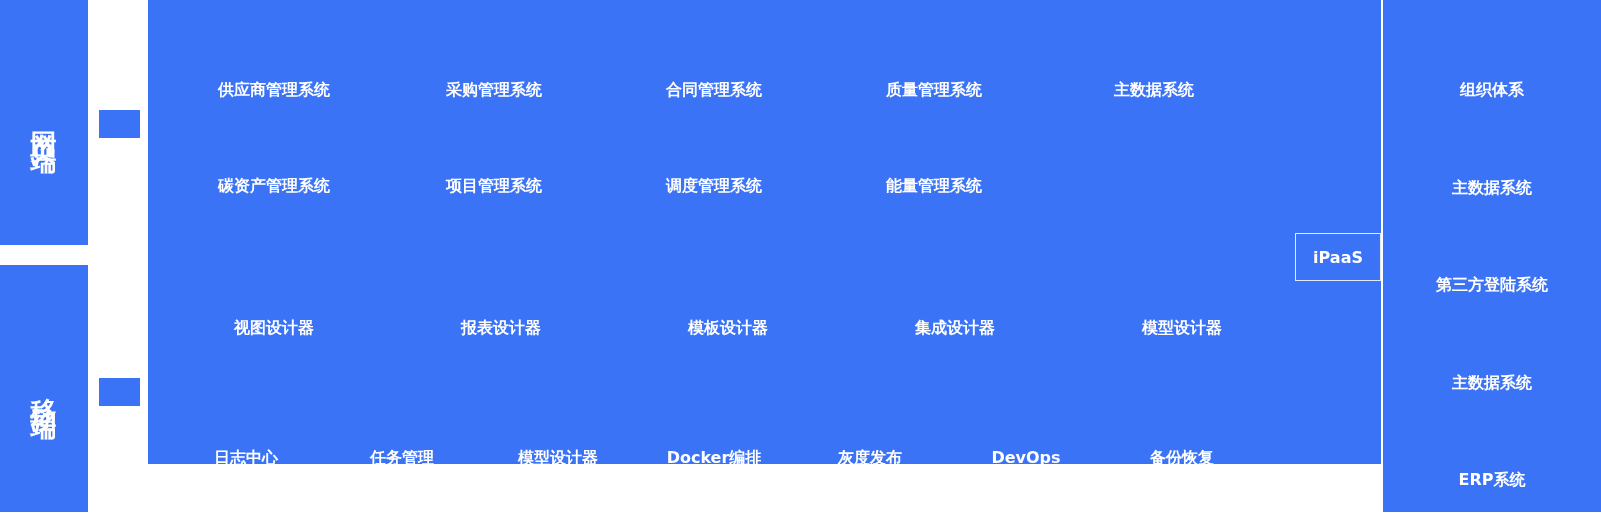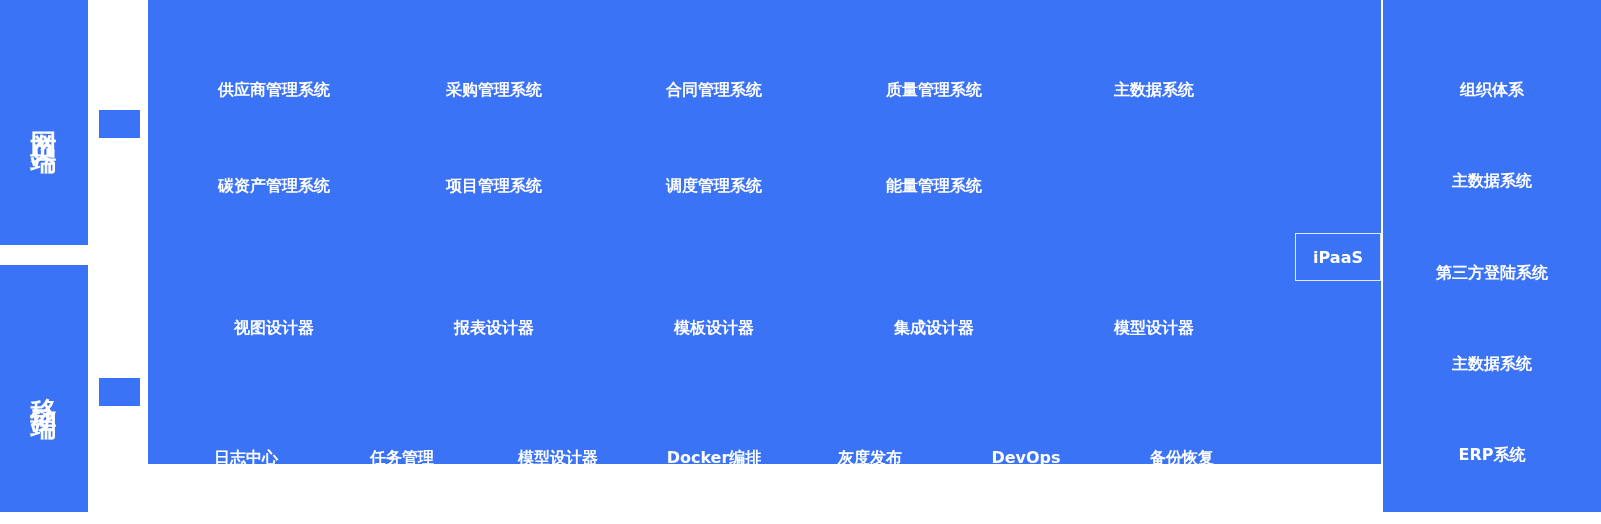--- a/index.html
+++ b/index.html
@@ -33,36 +33,36 @@
   .row {
     position:absolute; left:0; width:100%;
     display:grid; font-size:16px; font-weight:600; line-height:24px;
   }
   .row.cols5 { grid-template-columns:repeat(5,220px); padding-left:16px; }
   .row.cols7 { grid-template-columns:repeat(7,156px); padding-left:20px; }
   .row span { text-align:center; white-space:nowrap; }
   .row.sys1 { top:78px; }
   .row.sys2 { top:134px;margin-top:40px; }
   .row.des1 { top:260px; }
-  .row.des2 { top:316px; }
+  .row.des2 { top:316px;gap:7px; }
   .row.ops  { top:446px; }
 
   
   .ipaas {
     position:absolute; left:1295px; top:233px; width:86px; height:48px;
     background:var(--primary,#3B73F6); color:var(--text,#fff);
     border:1px solid rgba(255,255,255,0.85);
     display:flex; align-items:center; justify-content:center;
     font-size:16px; font-weight:700;
   }
 
   
   .external { left:1383px; top:0; width:218px; height:512px;
     display:flex; flex-direction:column; justify-content:space-between;
-    padding:78px 0 45px; }
+    padding:78px 0 20px; }
   .external .item {
     text-align:center; font-size:16px; font-weight:600; line-height:24px; white-space:nowrap;
   }
 </style>
 </head>
 <body>
 
 <div class="canvas">
 
   <div class="panel client-panel web">

